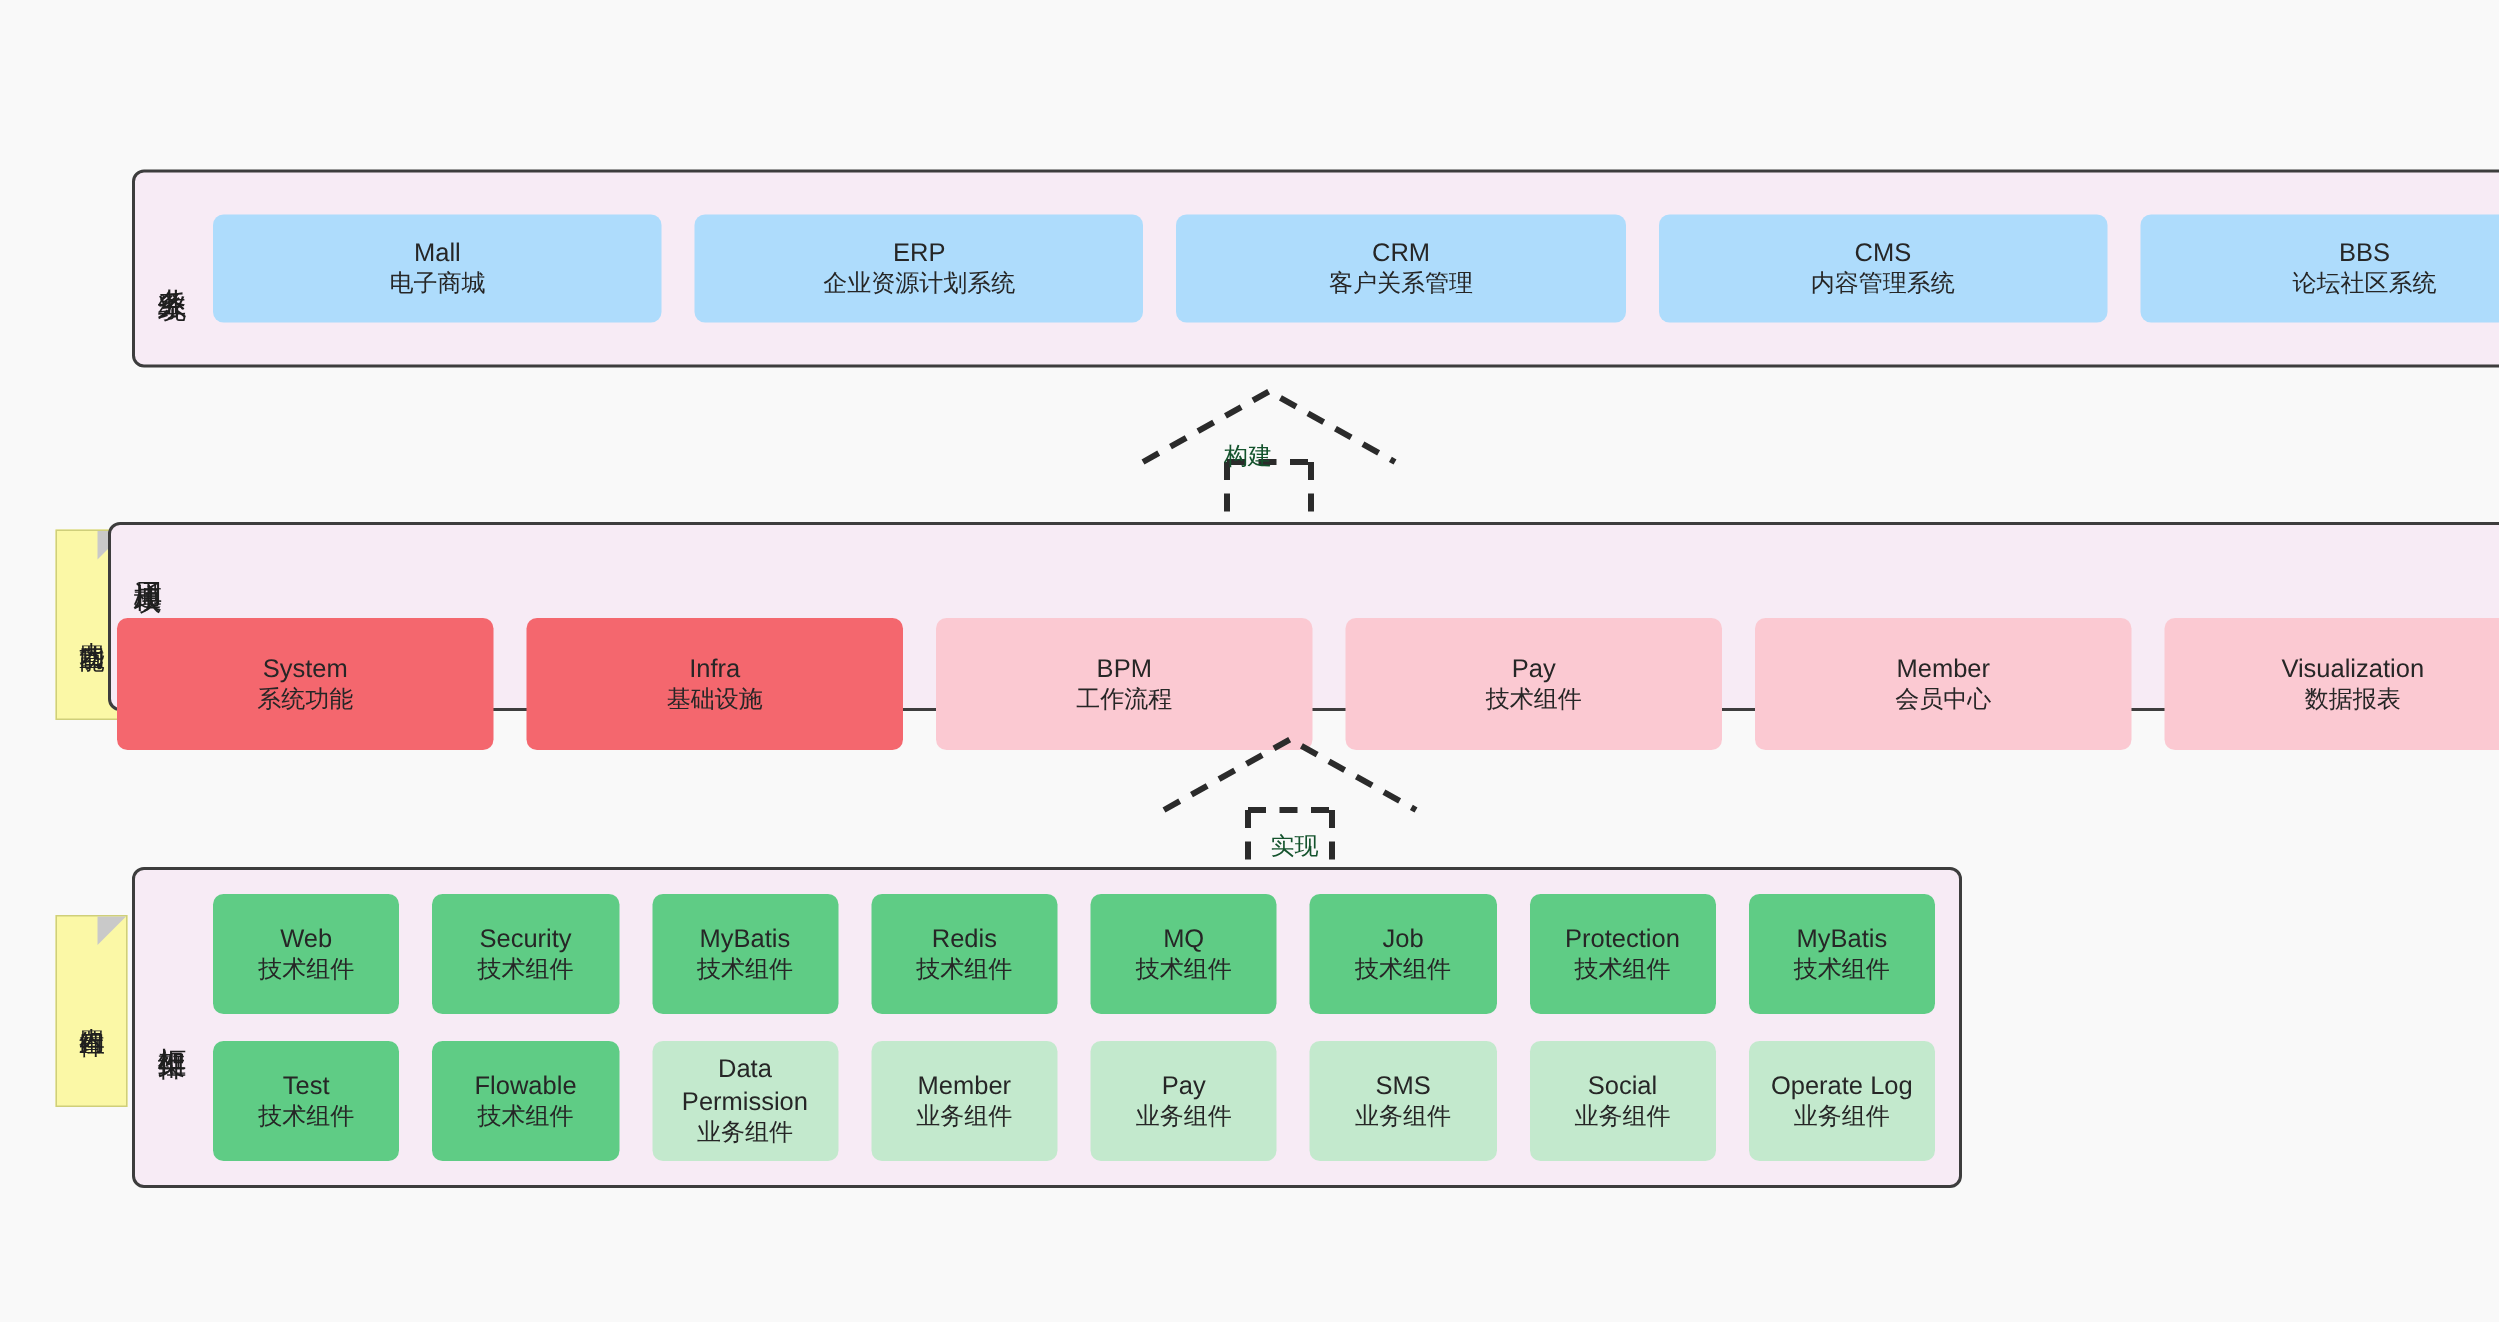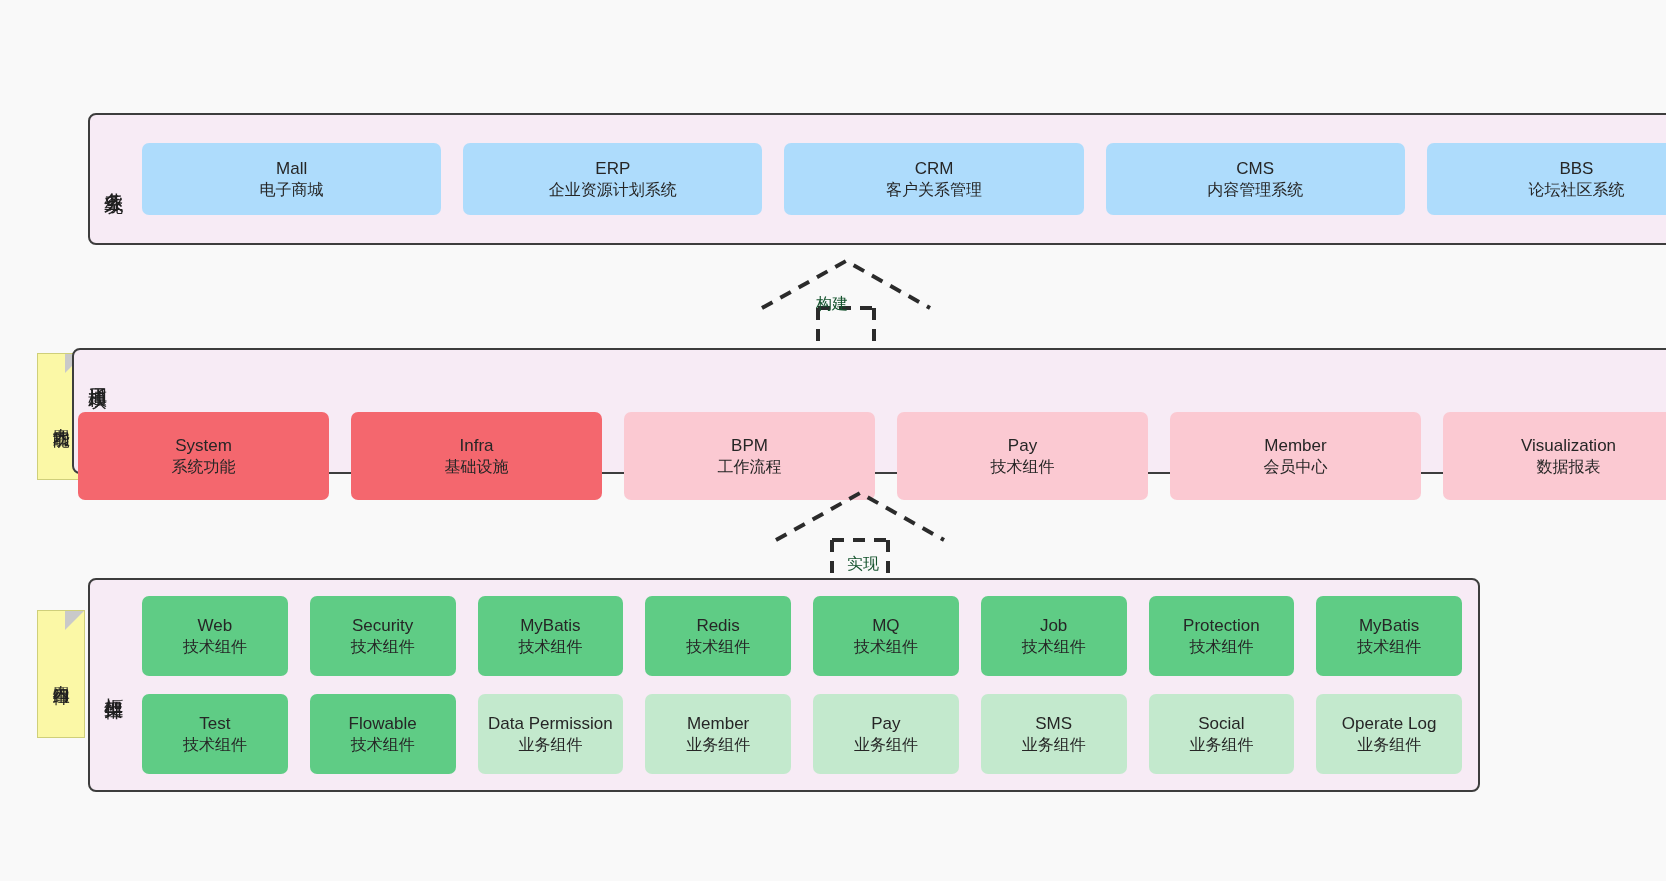--- a/index.html
+++ b/index.html
@@ -73,21 +73,21 @@
   .c-red{background:#f4676e;}
   .c-pink{background:#fbc9d2;}
   .c-green{background:#5fcc85;}
   .c-greenlight{background:#c3e9cd;text-align:center;}
 
   
   #layer-business{left:88px;top:113px;width:1656px;height:132px;}
   #layer-business .row{height:72px;}
   #layer-modules{left:72px;top:348px;width:1640px;height:126px;flex-direction:column;}
   #layer-modules .row{height:88px;}
-  #layer-framework{left:88px;top:578px;width:1392px;height:214px;}
+  #layer-framework{left:88px;top:578px;width:1220px;height:214px;}
   #layer-framework .row{height:80px;}
 
   
   .note{
     position:absolute;
     width:48px;
     background:#fbf8a6;
     border:1px solid #cfcf7a;
     box-sizing:border-box;
     display:flex;

